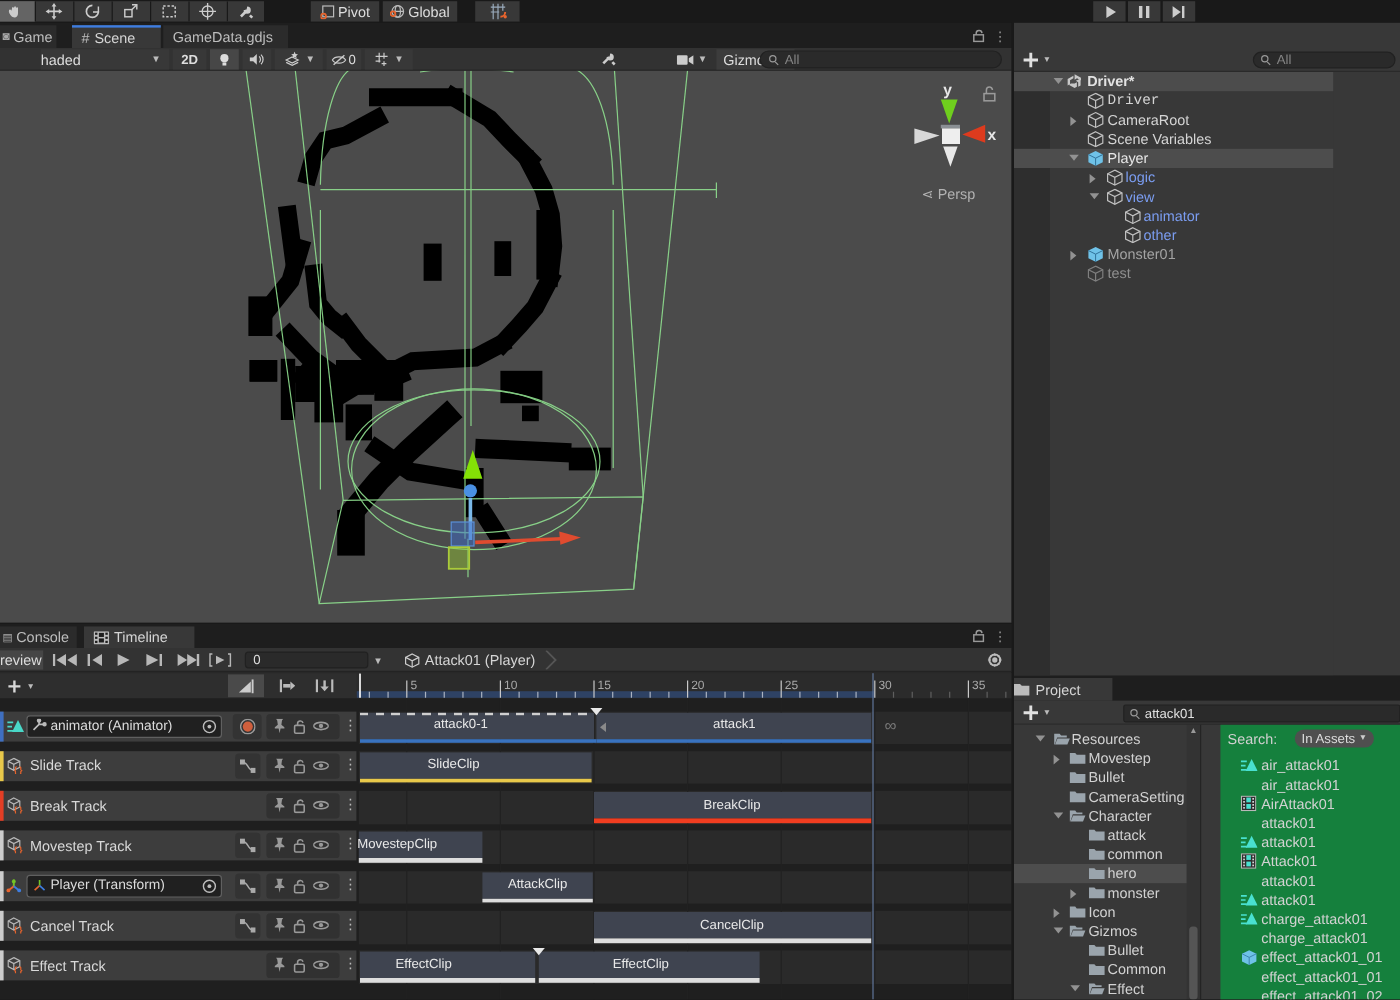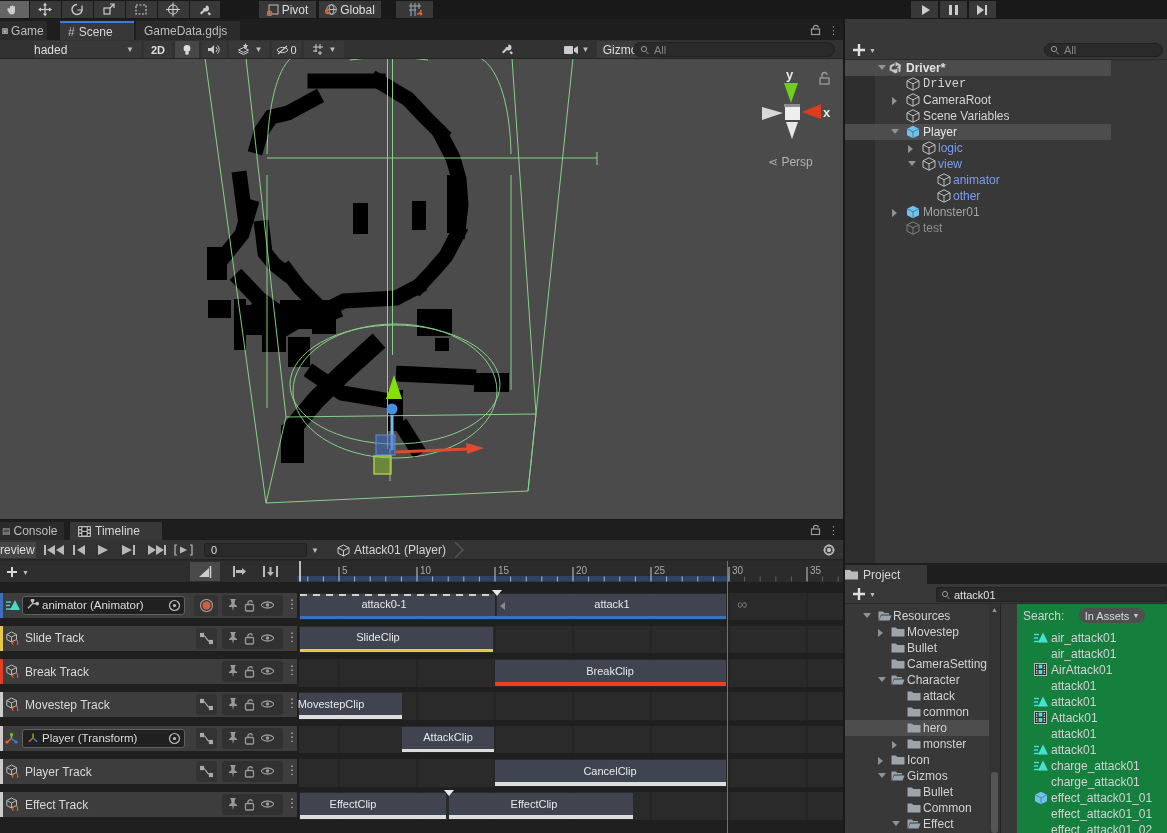--- a/index.html
+++ b/index.html
@@ -667,21 +667,21 @@
 </div>
 <div class="abs" style="left:0;top:177.0px;width:297px;height:25px;background:#3d3d3d;">
 <div class="abs" style="left:0;top:0;width:2.5px;height:25px;background:#cccccc;"></div>
 <svg class="abs" style="left:6px;top:5px" width="14" height="14" viewBox="0 0 14 14">
             <g fill="none" stroke="#b8b8b8" stroke-width="1">
               <path d="M5.5 1 10.5 3.5 10.5 8.5 5.5 11 0.8 8.5 0.8 3.5Z"></path>
               <path d="M0.8 3.5 5.5 6 10.5 3.5 M5.5 6 5.5 11"></path>
             </g>
             <text x="5.5" y="13.5" fill="#e8642d" font-size="7.5" font-weight="bold" font-family="Liberation Sans">{ }</text>
           </svg>
-<div class="abs" style="left:25px;top:0;height:25px;display:flex;align-items:center;color:#d8d8d8;font-size:12px;">Player Track</div>
+<div class="abs" style="left:25px;top:0;height:25px;display:flex;align-items:center;color:#d8d8d8;font-size:12px;">Cancel Track</div>
 <div class="abs" style="left:196px;top:2px;width:21px;height:21px;background:#333;border-radius:3px;display:flex;align-items:center;justify-content:center;">
             <svg width="13" height="13" viewBox="0 0 13 13">
               <g fill="none" stroke="#aaa" stroke-width="1.2">
                 <path d="M2 3 C7 3 6 10 11 10"></path>
                 <rect x="0.5" y="1.5" width="3" height="3" fill="#aaa"></rect>
                 <rect x="9.5" y="8.5" width="3" height="3" fill="#aaa"></rect>
               </g>
             </svg>
           </div>
 <div class="abs" style="left:222px;top:2px;width:61px;height:21px;background:#313131;border-radius:3px;"></div>

